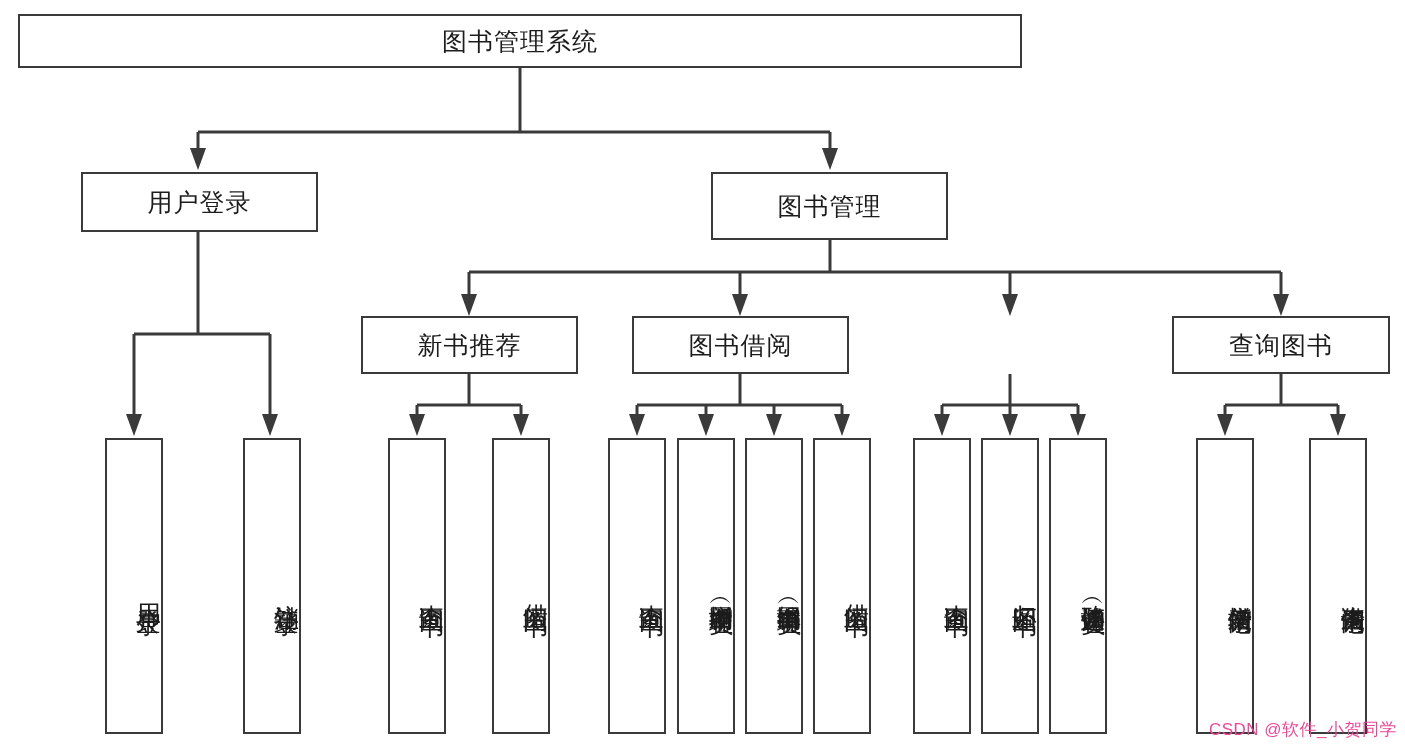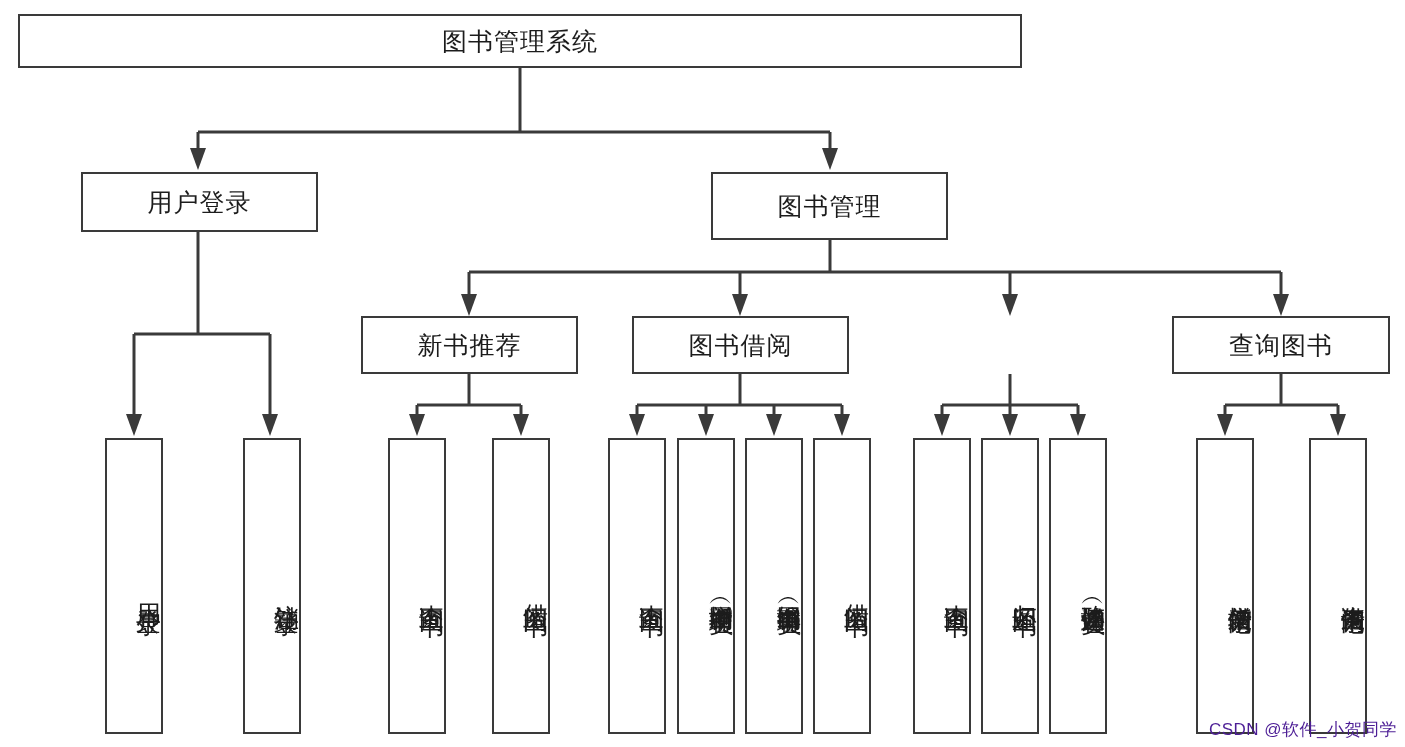--- a/index.html
+++ b/index.html
@@ -34,21 +34,21 @@
     align-items:flex-start;
     justify-content:center;
     line-height:1.0;
   }
   .node.leaf.tall-text{font-size:24px;letter-spacing:1px;}
   .watermark{
     position:absolute;
     right:8px;
     bottom:6px;
     font-size:17px;
-    color:#4c1d95;
+    color:#ec4899;
     letter-spacing:0.5px;
     white-space:nowrap;
     font-family:"Liberation Sans","DejaVu Sans",sans-serif;
   }
   svg#wires{position:absolute;left:0;top:0;width:1405px;height:747px;pointer-events:none;}
   svg#wires line, svg#wires path{stroke:#3a3a3a;stroke-width:3;fill:none;}
   svg#wires polygon{fill:#3a3a3a;}
 </style>
 </head>
 <body>

